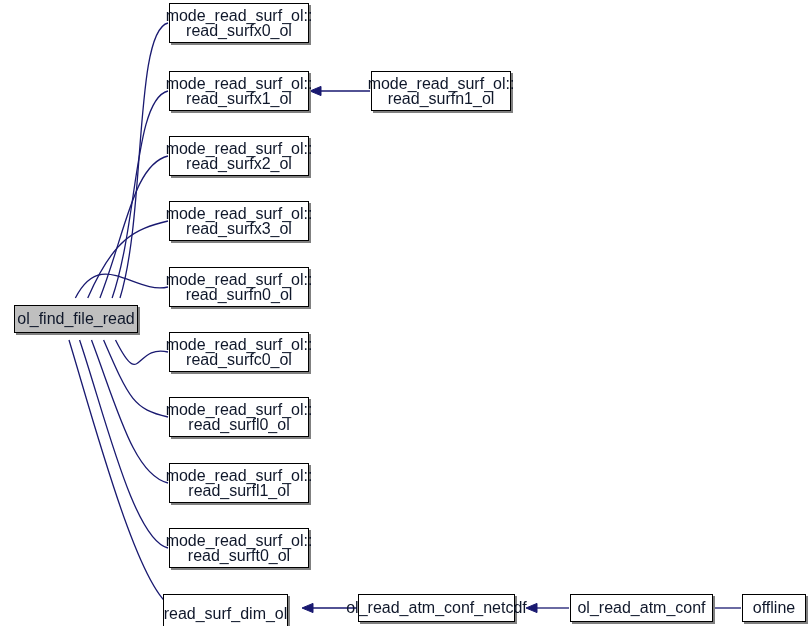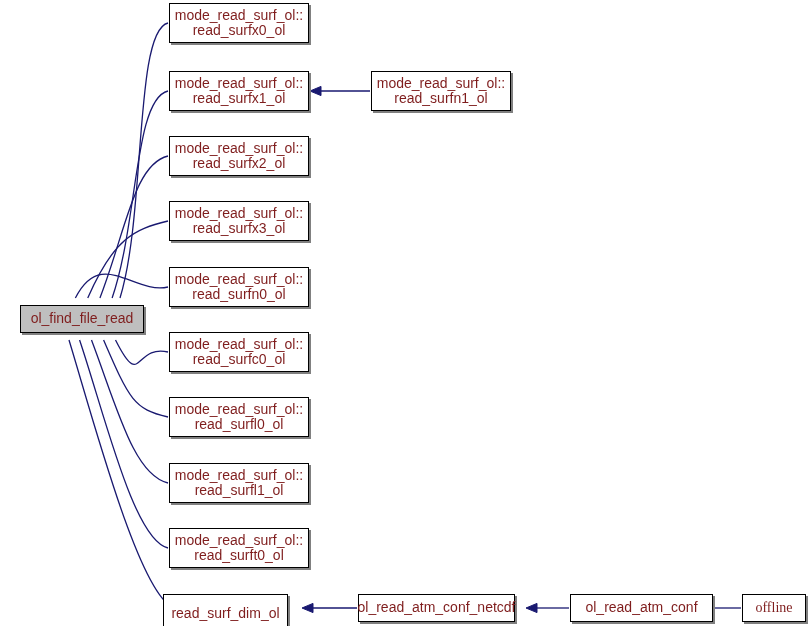--- a/index.html
+++ b/index.html
@@ -27,23 +27,23 @@
     position: absolute;
     box-sizing: border-box;
     border: 1px solid #000000;
     background: #ffffff;
     box-shadow: 2px 2px 0 0 #808080;
     display: flex;
     flex-direction: column;
     align-items: center;
     justify-content: center;
     text-align: center;
-    font-size: 14px;
+    font-size: 16px;
     line-height: 15.5px;
-    color: #7f1d1d;
+    color: #0f172a;
     white-space: nowrap;
     z-index: 2;
   }
   .node.highlight {
     background: #bfbfbf;
   }
   .node .ln {
     display: block;
   }
 </style>
@@ -75,21 +75,21 @@
       <path d="M370,91 L321,91" fill="none" stroke="#191970" stroke-width="1.3"></path>
       <polygon points="310,91 321,95.6 321,86.4" fill="#191970" stroke="#191970"></polygon>
       <path d="M357,608 L313,608" fill="none" stroke="#191970" stroke-width="1.3"></path>
       <polygon points="302,608 313,612.6 313,603.4" fill="#191970" stroke="#191970"></polygon>
       <path d="M569,608 L537,608" fill="none" stroke="#191970" stroke-width="1.3"></path>
       <polygon points="526,608 537,612.6 537,603.4" fill="#191970" stroke="#191970"></polygon>
       <path d="M741,608 L711,608" fill="none" stroke="#191970" stroke-width="1.3"></path>
       <polygon points="700,608 711,612.6 711,603.4" fill="#191970" stroke="#191970"></polygon>
     </svg>
   <div id="node-layer">
-      <div class="node highlight" style="left: 20px; top: 305px; width: 124px; height: 28px;">
+      <div class="node highlight" style="left: 14px; top: 305px; width: 124px; height: 28px;">
         <span class="ln">ol_find_file_read</span>
       </div>
       <div class="node" style="left: 169px; top: 3px; width: 140px; height: 40px;">
         <span class="ln">mode_read_surf_ol::</span>
         <span class="ln">read_surfx0_ol</span>
       </div>
       <div class="node" style="left: 169px; top: 71px; width: 140px; height: 40px;">
         <span class="ln">mode_read_surf_ol::</span>
         <span class="ln">read_surfx1_ol</span>
       </div>
@@ -127,17 +127,17 @@
       <div class="node" style="left: 371px; top: 71px; width: 140px; height: 40px;">
         <span class="ln">mode_read_surf_ol::</span>
         <span class="ln">read_surfn1_ol</span>
       </div>
       <div class="node" style="left: 358px; top: 594px; width: 157px; height: 28px;">
         <span class="ln">ol_read_atm_conf_netcdf</span>
       </div>
       <div class="node" style="left: 570px; top: 594px; width: 143px; height: 28px;">
         <span class="ln">ol_read_atm_conf</span>
       </div>
-      <div class="node" style="left: 742px; top: 594px; width: 64px; height: 28px; font-family: Liberation Serif, serif;">
+      <div class="node" style="left: 742px; top: 594px; width: 64px; height: 28px;">
         <span class="ln">offline</span>
       </div>
     </div>
 </div>
 
 </body></html>

